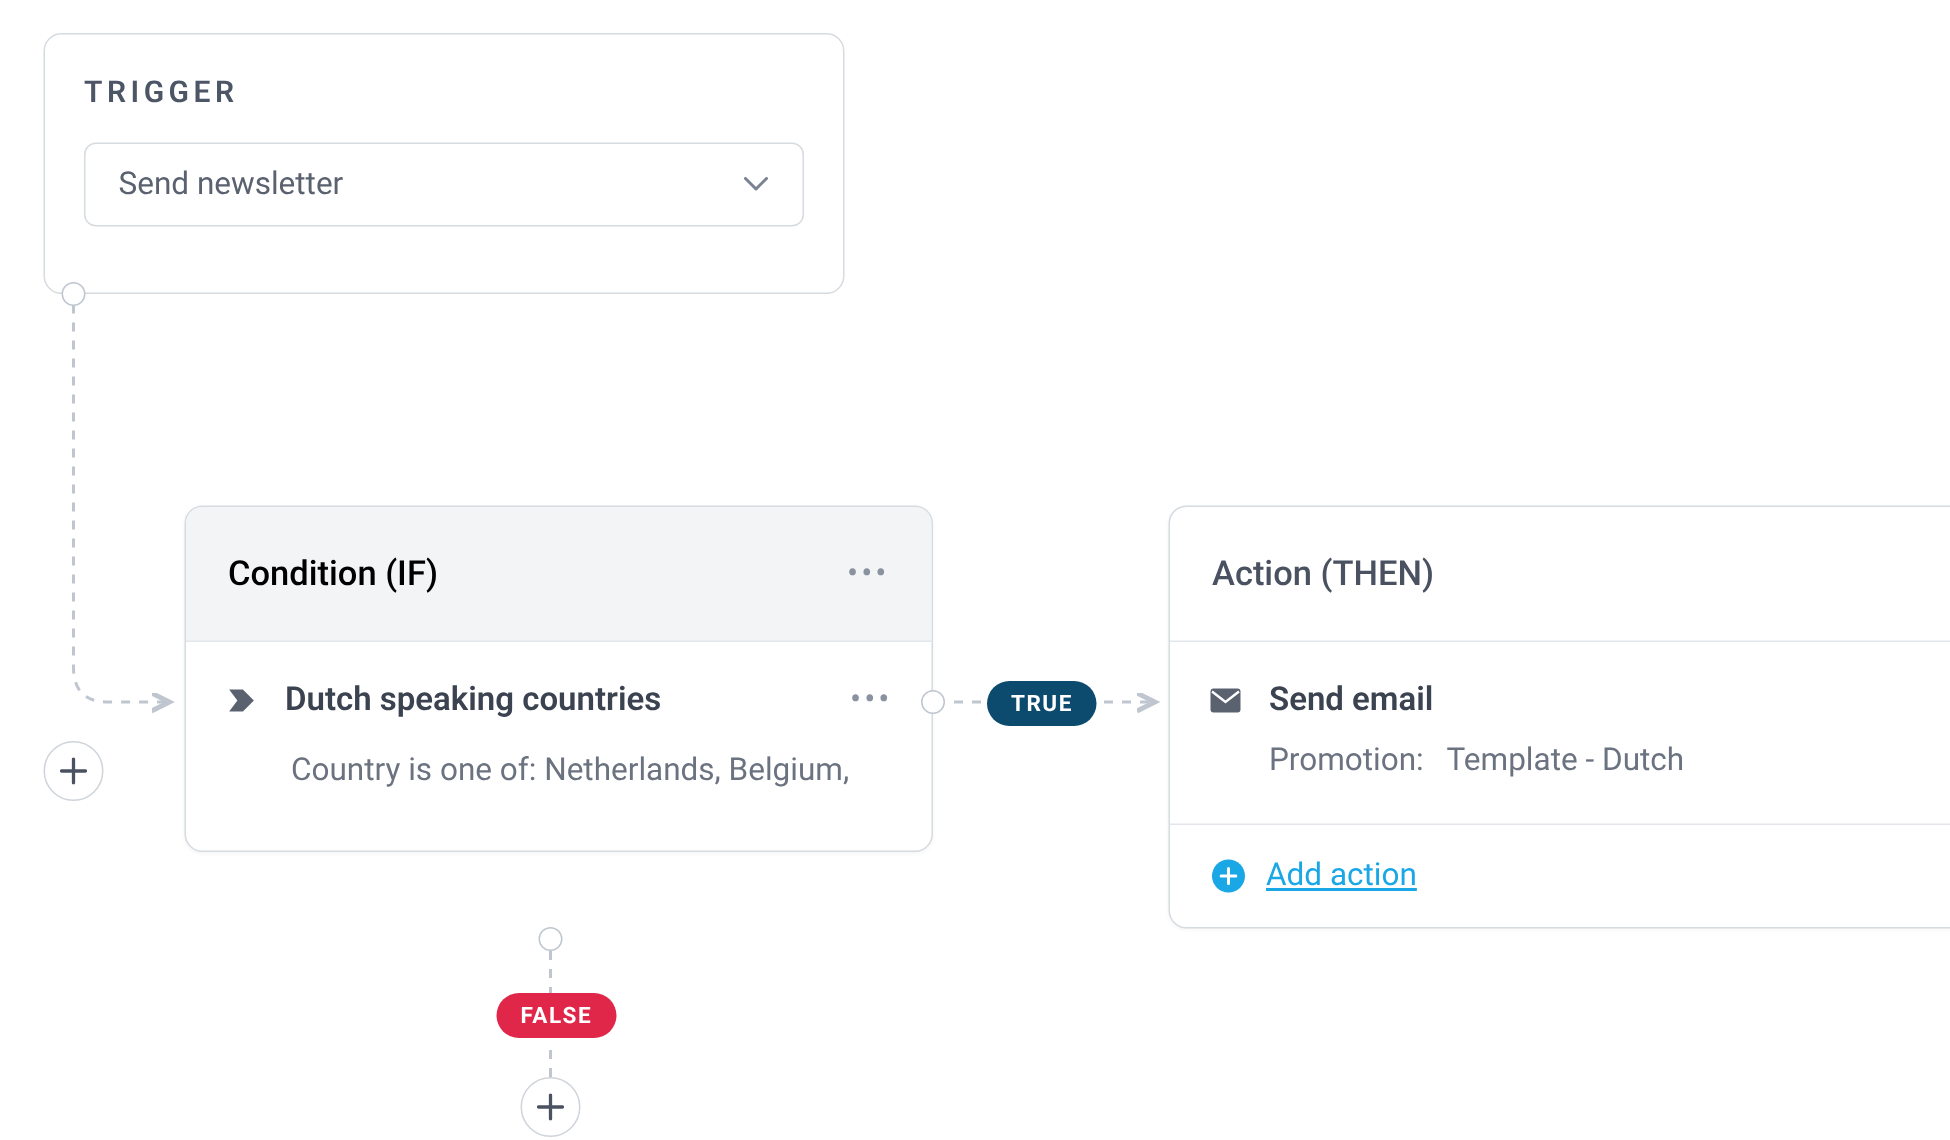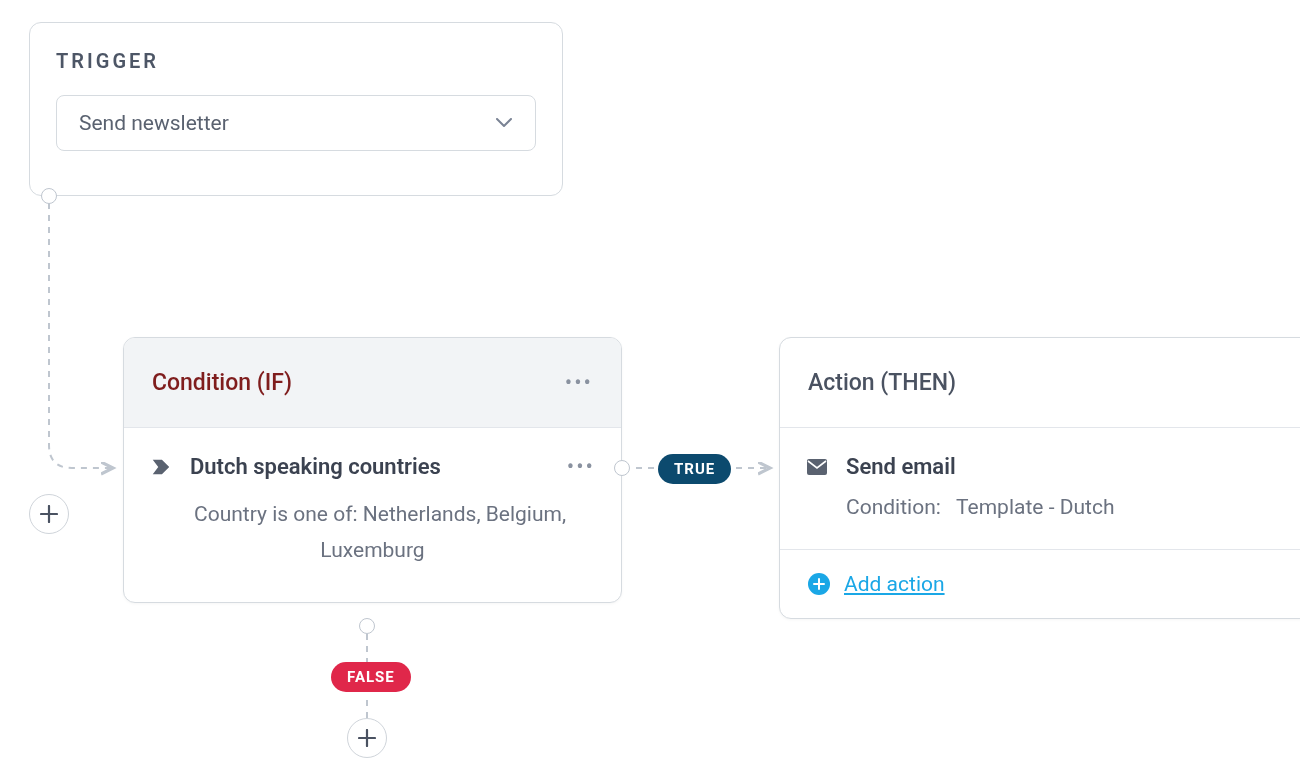--- a/index.html
+++ b/index.html
@@ -75,21 +75,21 @@
       background: #f2f4f6;
       border-bottom: 1px solid #e3e6eb;
       display: flex;
       align-items: center;
       justify-content: space-between;
       padding: 0 28px;
     }
     .condition-title {
       font-size: 23px;
       font-weight: 500;
-      color: #7f1d1d;
+      color: #000000;
     }
     .ellipsis {
       color: #8a92a0;
       font-size: 22px;
       letter-spacing: 2px;
       cursor: pointer;
       user-select: none;
     }
     .condition-body {
       padding: 26px 26px 34px 26px;
@@ -320,21 +320,20 @@
           <span class="tag-icon">
             <svg width="22" height="22" viewBox="0 0 24 24">
                 <path d="M3 4 H13 L21 12 L13 20 H3 L9 12 Z" fill="currentColor"></path>
               </svg>
           </span>
           <span class="condition-name">Dutch speaking countries</span>
         </div>
         <div class="ellipsis">•••</div>
       </div>
       <div class="condition-desc">Country  is one of:  Netherlands, Belgium,</div>
-      <div class="condition-desc-cont">Luxemburg</div>
     </div>
   </div>
   <span class="conn-dot" style="left:614px; top:460px;"></span>
   <span class="conn-dot" style="left:359px; top:618px;"></span>
 
   <div class="pill true" style="left:658px; top:454px;">
     <span>TRUE</span>
   </div>
 
   <div class="pill false" style="left:331px; top:662px;">
@@ -359,21 +358,21 @@
             <svg width="22" height="18" viewBox="0 0 22 18">
                 <rect x="1" y="1" width="20" height="16" rx="2" fill="currentColor"></rect>
                 <path d="M2 3 L11 10 L20 3" stroke="#fff" stroke-width="1.6" fill="none"></path>
               </svg>
           </span>
           <span class="action-name">Send email</span>
         </div>
         <div class="ellipsis">•••</div>
       </div>
       <div class="action-desc">
-        <span>Condition:</span>
+        <span>Promotion:</span>
         &nbsp;
         <span>Template - Dutch</span>
       </div>
     </div>
     <div class="action-footer">
       <span class="plus-circle">
         <svg width="12" height="12" viewBox="0 0 12 12">
             <path d="M6 1 V11 M1 6 H11" stroke="#fff" stroke-width="2" stroke-linecap="round"></path>
           </svg>
       </span>

